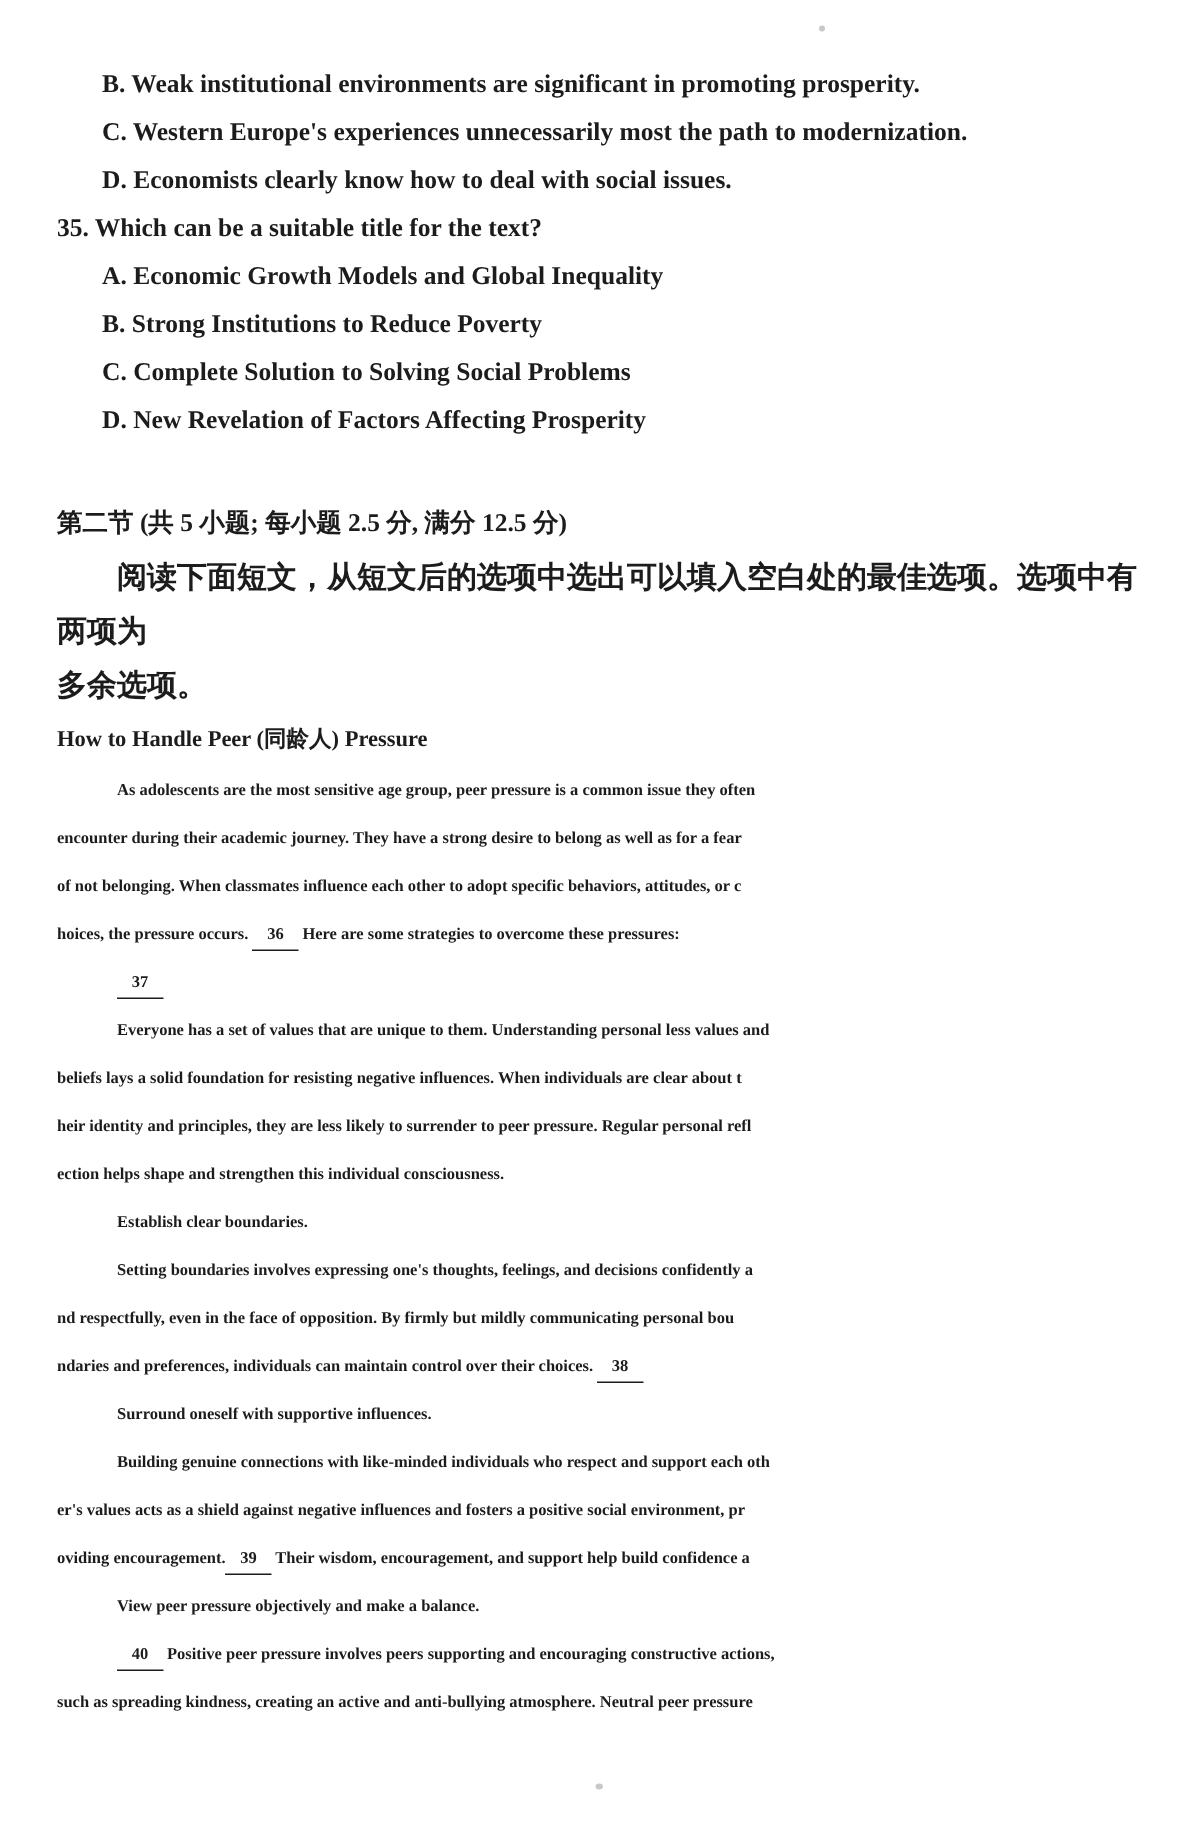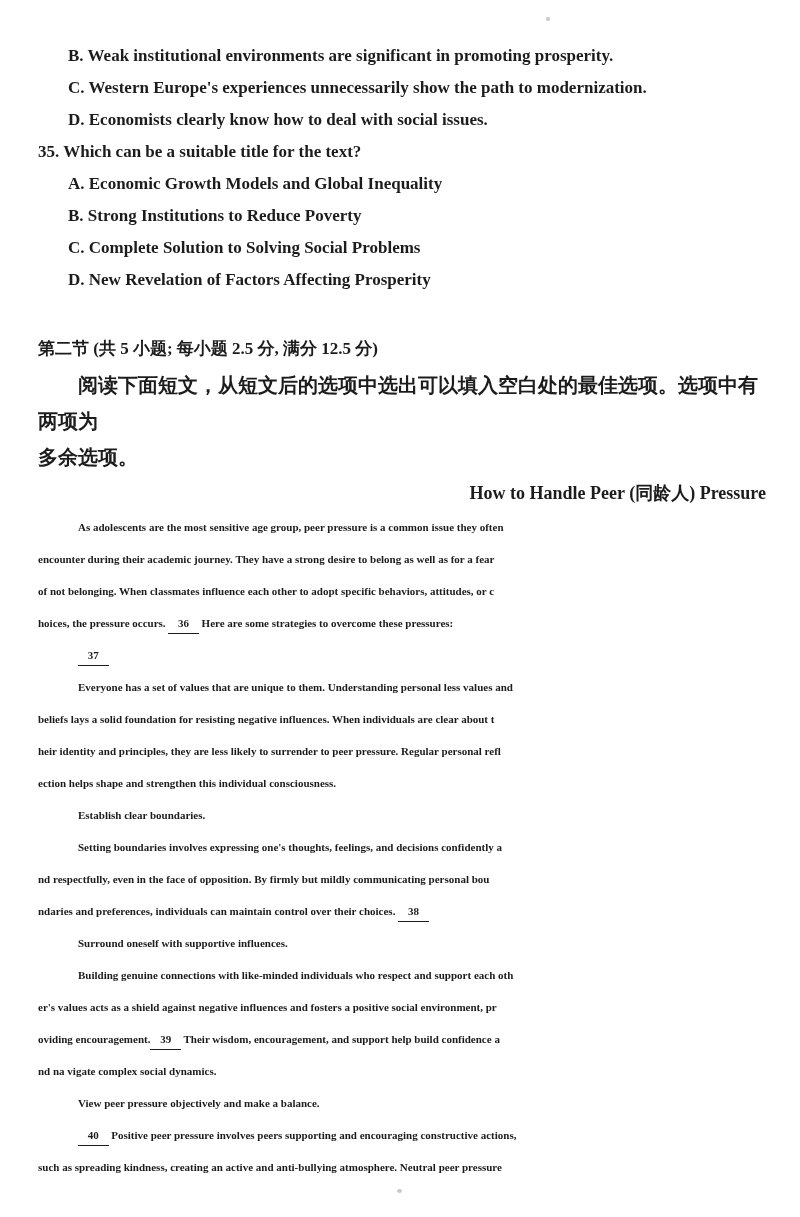--- a/index.html
+++ b/index.html
@@ -18,22 +18,22 @@
   .opt  { padding-left: 30px; }
 
   .section-header {
     margin-top: 35px;
     font-size: 17px; line-height: 36px;
   }
   .instr { font-size: 20px; line-height: 36px; }
   .instr.first { text-indent: 40px; }
 
   .passage-title {
-    font-size: 18px; line-height: 36px;
-    text-align: right;
+    font-size: 15px; line-height: 36px;
+    text-align: left;
   }
 
   .pline { font-size: 11px; line-height: 32px; white-space: nowrap; }
   .pline.indent { padding-left: 40px; }
 
   .blank {
     display: inline-block;
     border-bottom: 1.2px solid #1c1c1c;
     padding: 0 7px;
     line-height: 20px;
@@ -48,21 +48,21 @@
   .artifact.a1 { left: 546px; top: 17px;  width: 4px; height: 4px; }
   .artifact.a2 { left: 397px; top: 1189px; width: 5px; height: 4px; }
 </style>
 </head>
 <body>
 
 <div class="page">
 
   <div>
     <div class="line opt">B. Weak institutional environments are significant in promoting prosperity.</div>
-    <div class="line opt">C. Western Europe's experiences unnecessarily show the path to modernization.</div>
+    <div class="line opt">C. Western Europe's experiences unnecessarily most the path to modernization.</div>
     <div class="line opt">D. Economists clearly know how to deal with social issues.</div>
   </div>
 
   <div class="line">35. Which can be a suitable title for the text?</div>
 
   <div>
     <div class="line opt">A. Economic Growth Models and Global Inequality</div>
     <div class="line opt">B. Strong Institutions to Reduce Poverty</div>
     <div class="line opt">C. Complete Solution to Solving Social Problems</div>
     <div class="line opt">D. New Revelation of Factors Affecting Prosperity</div>
@@ -86,21 +86,20 @@
       <div class="pline">heir identity and principles, they are less likely to surrender to peer pressure. Regular personal refl</div>
       <div class="pline">ection helps shape and strengthen this individual consciousness.</div>
       <div class="pline indent">Establish clear boundaries.</div>
       <div class="pline indent">Setting boundaries involves expressing one's thoughts, feelings, and decisions confidently a</div>
       <div class="pline">nd respectfully, even in the face of opposition. By firmly but mildly communicating personal bou</div>
       <div class="pline">ndaries and preferences, individuals can maintain control over their choices. <span class="blank">&nbsp;38&nbsp;</span></div>
       <div class="pline indent">Surround oneself with supportive influences.</div>
       <div class="pline indent">Building genuine connections with like-minded individuals who respect and support each oth</div>
       <div class="pline">er's values acts as a shield against negative influences and fosters a positive social environment, pr</div>
       <div class="pline">oviding encouragement.<span class="blank">&nbsp;39&nbsp;</span> Their wisdom, encouragement, and support help build confidence a</div>
-      <div class="pline">nd na vigate complex social dynamics.</div>
       <div class="pline indent">View peer pressure objectively and make a balance.</div>
       <div class="pline indent"><span class="blank">&nbsp;40&nbsp;</span> Positive peer pressure involves peers supporting and encouraging constructive actions,</div>
       <div class="pline">such as spreading kindness, creating an active and anti-bullying atmosphere. Neutral peer pressure</div>
     </div>
 
 </div>
 
 <div class="artifact a1"></div>
 <div class="artifact a2"></div>
 

